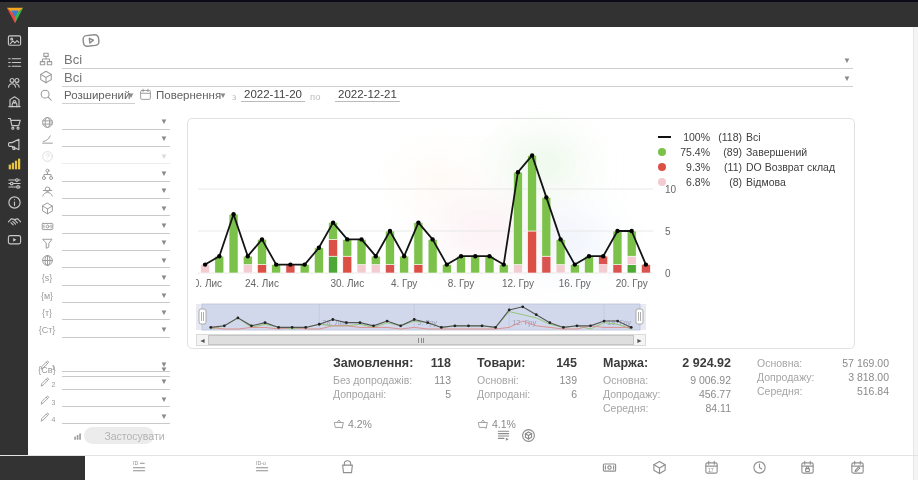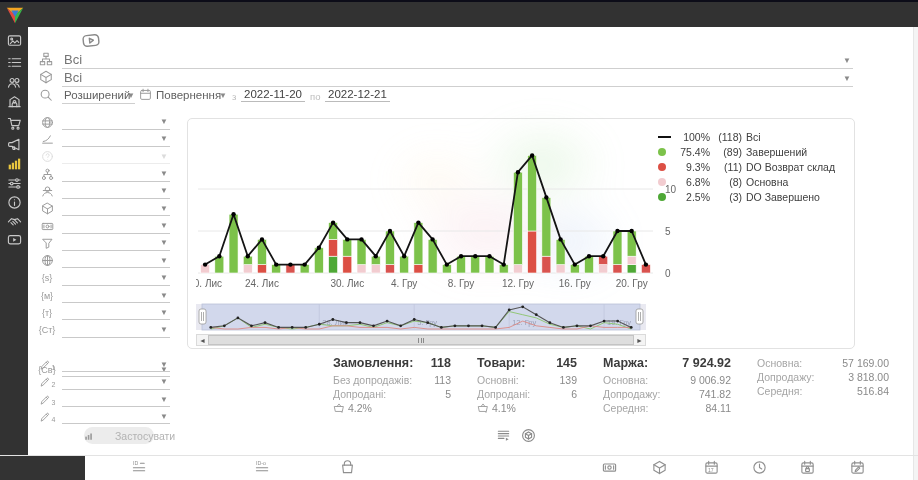--- a/index.html
+++ b/index.html
@@ -21,21 +21,21 @@
   
   .frow{position:absolute;left:38px;width:132px;height:16px;display:flex;align-items:center;}
   .frow .fic{width:18px;display:flex;justify-content:center;color:#9a9a9a;}
   .frow .fline{flex:1;margin-left:6px;height:14px;border-bottom:1px solid #c9c9c9;display:flex;justify-content:flex-end;align-items:center;}
   .frow .fline .caret{margin-right:2px;}
   .frow.disabled .fic, .frow.disabled .caret{color:#dcdcdc;}
   .frow.disabled .fline{border-bottom-color:#ececec;}
   .ticon{font-size:9px;color:#9a9a9a;letter-spacing:0px;}
   .sub{font-size:7px;color:#9a9a9a;margin-left:1px;margin-top:5px;}
   .apply-btn{left:84px;top:427px;width:70px;height:17px;border-radius:9px;background:#ececec;color:#b3b3b3;
-    font-size:10.5px;display:flex;align-items:center;justify-content:flex-start;gap:21px;cursor:pointer;}
+    font-size:10.5px;display:flex;align-items:center;justify-content:center;gap:21px;cursor:pointer;}
   
   .card{left:187px;top:118px;width:668px;height:231px;background:#fff;border:1px solid #e2e2e2;border-radius:5px;box-sizing:border-box;}
   .watermark{left:150px;top:0px;width:330px;height:205px;pointer-events:none;opacity:.55;filter:blur(18px);
     background:
       radial-gradient(90px 60px at 62% 22%,rgba(170,225,160,.55),rgba(170,225,160,0) 70%),
       radial-gradient(110px 70px at 45% 55%,rgba(240,190,205,.5),rgba(240,190,205,0) 70%),
       radial-gradient(80px 60px at 70% 60%,rgba(160,190,235,.45),rgba(160,190,235,0) 70%),
       radial-gradient(70px 50px at 30% 30%,rgba(250,225,180,.4),rgba(250,225,180,0) 70%);}
   .legend{left:470px;top:10px;width:194px;}
   .lg-row{display:flex;align-items:center;height:15.2px;font-size:10.5px;color:#404040;white-space:nowrap;}
@@ -49,21 +49,21 @@
   .sb-arrow{width:11px;height:100%;display:flex;align-items:center;justify-content:center;font-size:7px;color:#555;cursor:pointer;}
   .sb-thumb{flex:1;height:10px;background:#dedede;border:1px solid #c4c4c4;box-sizing:border-box;display:flex;align-items:center;justify-content:center;cursor:grab;}
   .grip{display:flex;gap:1.5px;}
   .grip i{display:block;width:1px;height:5px;background:#8a8a8a;}
   
   .stats{left:333px;top:356px;display:flex;gap:26px;}
   .stat{display:flex;flex-direction:column;}
   .st-head{display:flex;justify-content:space-between;font-size:12.5px;font-weight:bold;color:#3c3c3c;margin-bottom:3px;gap:10px;}
   .st-row{display:flex;justify-content:space-between;font-size:10.5px;color:#a5a5a5;line-height:14px;gap:8px;}
   .st-row b{color:#8a8a8a;font-weight:normal;}
-  .st-foot{display:flex;align-items:center;gap:3px;font-size:10.5px;color:#8a8a8a;margin-top:1px;}
+  .st-foot{display:flex;align-items:center;gap:3px;font-size:10.5px;color:#8a8a8a;margin-top:17px;}
   .st-foot .icon{color:#9a9a9a;}
   svg{display:block;}
   text{font-family:"Liberation Sans","DejaVu Sans",sans-serif;}
 </style>
 </head>
 <body>
 
 <div class="screen">
 
   <div class="abs topbar"></div>
@@ -198,21 +198,21 @@
       <svg width="13" height="13" viewBox="0 0 16 16" fill="none" stroke="currentColor" stroke-width="1.2" stroke-linecap="round" stroke-linejoin="round">
         <rect x="2" y="3" width="12" height="11" rx="1.5"></rect>
         <path d="M2 6.5h12M5 1.5v3M11 1.5v3"></path>
       </svg>
     </div>
   <div class="abs gtx" style="left:156px;top:89px;font-size:11.5px;color:#616161;">Повернення</div>
   <div class="abs caret" style="left:219px;top:91px;">▼</div>
   <div class="abs gtx" style="left:232px;top:91px;font-size:9.5px;color:#bdbdbd;">з</div>
   <div class="abs gtx underline" style="left:241px;top:88px;font-size:11.5px;color:#424242;padding:0 3px 1px 3px;border-bottom-color:#bbb;">2022-11-20</div>
   <div class="abs gtx" style="left:310px;top:91px;font-size:9.5px;color:#bdbdbd;">по</div>
-  <div class="abs gtx underline" style="left:325px;top:88px;font-size:11.5px;color:#424242;padding:0 3px 1px 3px;border-bottom-color:#bbb;">2022-12-21</div>
+  <div class="abs gtx underline" style="left:335px;top:88px;font-size:11.5px;color:#424242;padding:0 3px 1px 3px;border-bottom-color:#bbb;">2022-12-21</div>
 
   <div id="filter-rows">
       <div class="frow" style="top: 114px;">
         <span class="fic">
           <span style="display:flex">
             <svg width="13" height="13" viewBox="0 0 16 16" fill="none" stroke="currentColor" stroke-width="1.2" stroke-linecap="round" stroke-linejoin="round">
               <circle cx="8" cy="8" r="6"></circle>
               <path d="M2.3 6h11.4M2.3 10h11.4"></path>
               <ellipse cx="8" cy="8" rx="2.8" ry="6"></ellipse>
             </svg>
@@ -567,29 +567,21 @@
     <span class="lg-pct">9.3%</span>
           <span class="lg-cnt">(11)</span>
           <span>DO Возврат склад</span>
         </div>
         <div class="lg-row">
           <span class="lg-mark">
             <span class="lg-dot" style="background:#f2ccd0"></span>
           </span>
     <span class="lg-pct">6.8%</span>
           <span class="lg-cnt">(8)</span>
-          <span>Основна</span>
-        </div>
-        <div class="lg-row">
-          <span class="lg-mark">
-            <span class="lg-dot" style="background:#4ea836"></span>
-          </span>
-    <span class="lg-pct">2.5%</span>
-          <span class="lg-cnt">(3)</span>
-          <span>DO Завершено</span>
+          <span>Відмова</span>
         </div>
       </div>
     <div class="abs" style="left:8px;top:184px;" id="nav-holder">
         <svg width="450" height="30" viewBox="0 0 450 30">
           <rect x="0" y="1" width="450" height="26" fill="#e9e9f1"></rect>
           <rect x="6" y="1" width="438" height="26" fill="#d2d8ec" stroke="#b9c0d8" stroke-width="0.8"></rect>
           <line x1="123.28125" y1="1" x2="123.28125" y2="26" stroke="#c2c8de" stroke-width="0.8"></line>
           <text x="126.28125" y="22" font-size="7.5" fill="#9aa0b8">28. Лис</text>
           <line x1="218.21875" y1="1" x2="218.21875" y2="26" stroke="#c2c8de" stroke-width="0.8"></line>
           <text x="221.21875" y="22" font-size="7.5" fill="#9aa0b8">5. Гру</text>
@@ -698,29 +690,29 @@
               <path d="M5.4 6L8 2.6 10.6 6"></path>
               <text x="10.8" y="14.5" font-size="5" stroke="none" fill="currentColor">x</text>
             </svg>
           </span>
           <span>4.1%</span>
         </div>
       </div>
       <div class="stat" style="width: 128px; text-align: center;">
         <div class="st-head">
           <span>Маржа:</span>
-          <span>7 924.92</span>
+          <span>2 924.92</span>
         </div>
         <div class="st-row">
           <span>Основна:</span>
           <b>9 006.92</b>
         </div>
         <div class="st-row">
           <span>Допродажу:</span>
-          <b>741.82</b>
+          <b>456.77</b>
         </div>
         <div class="st-row">
           <span>Середня:</span>
           <b>84.11</b>
         </div>
       </div>
       <div class="stat" style="width: 132px;">
         <div class="st-row">
           <span>Основна:</span>
           <b>57 169.00</b>

